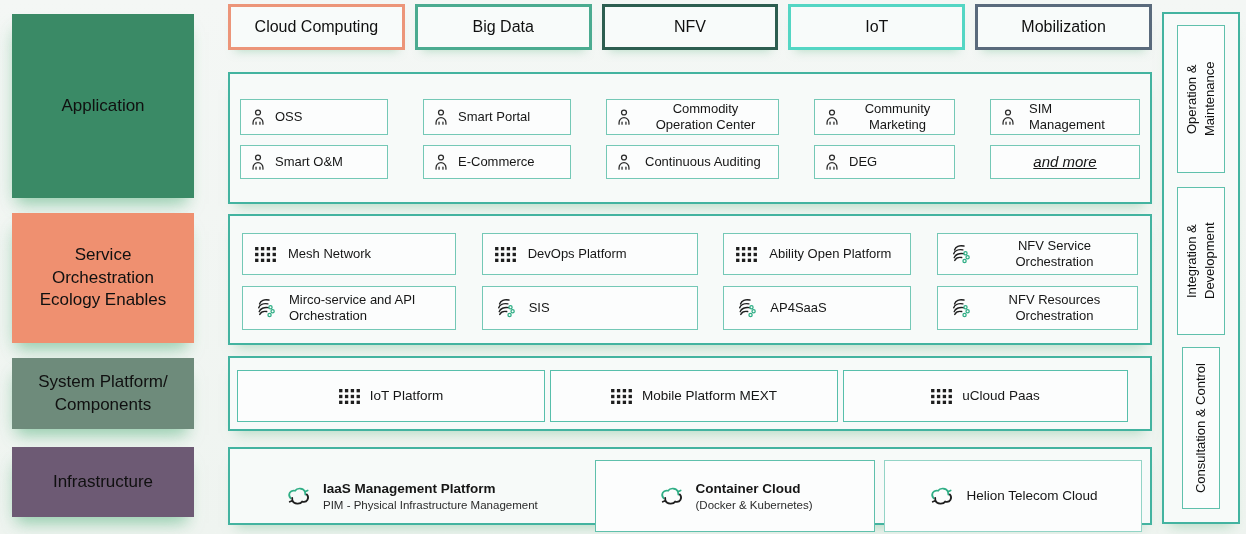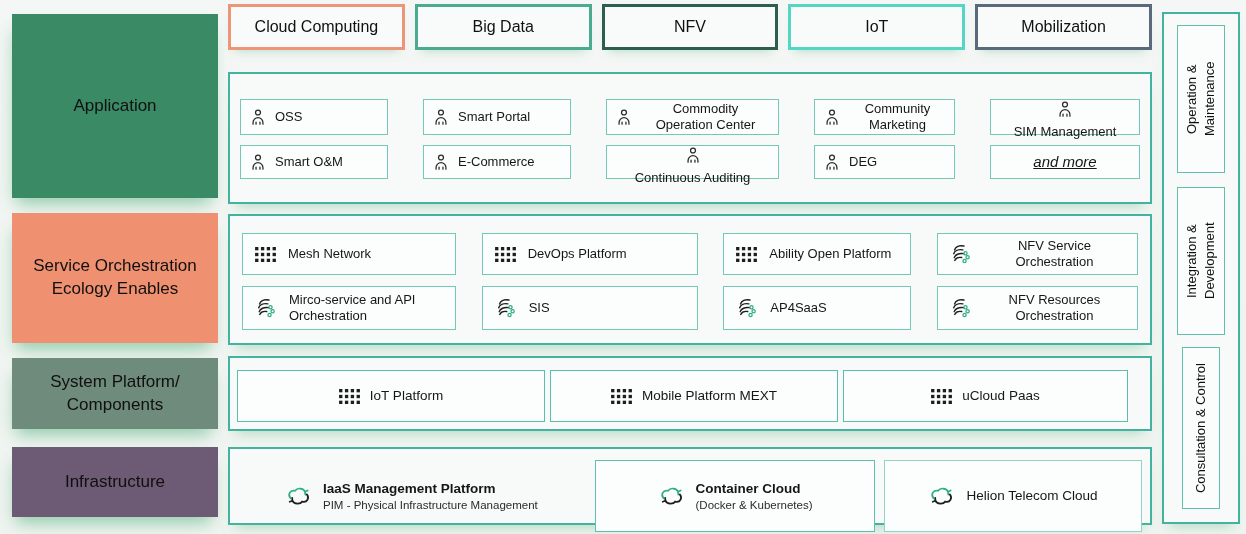--- a/index.html
+++ b/index.html
@@ -8,21 +8,21 @@
     position: relative;
     width: 1246px; height: 534px;
     background: linear-gradient(180deg,#f4f7f5 0%, #eff4f0 100%);
     font-family: "Liberation Sans", sans-serif;
     color: #161616;
     overflow: hidden;
   }
 
   
   .layer-label {
-    position: absolute; left: 12px; width: 206px;
+    position: absolute; left: 12px; width: 182px;
     display: flex; align-items: center; justify-content: center;
     text-align: center; font-size: 17px; line-height: 1.35; color: #101010;
     padding: 0 12px;
     box-shadow: 0 12px 14px -6px rgba(125,195,155,.6), -6px 10px 18px -8px rgba(125,195,155,.45);
   }
   .lbl-app   { top: 14px;  height: 184px; background:#3a8a66; }
   .lbl-svc   { top: 213px; height: 130px; background:#ef9070; }
   .lbl-sys   { top: 358px; height: 71px;  background:#6e8b7b; }
   .lbl-infra { top: 447px; height: 70px;  background:#6d5a74; }
 
@@ -63,21 +63,21 @@
   .ic { flex: none; }
 
   
   .app-row { display:flex; justify-content:space-between; padding:0 10px; margin-top:25px; }
   .app-row + .app-row { margin-top:10px; }
   .app-row .box { height:36px; }
   .app-row.r2 .box { height:34px; }
   .aw1{width:148px}.aw2{width:148px}.aw3{width:173px}.aw4{width:141px}.aw5{width:150px}
   .lbl-c { flex:1; text-align:center; }
   .w-narrow { max-width:110px; margin:16px auto; }
-  .tight { gap:6px;flex-direction:column; }
+  .tight { gap:12px; }
   .and-more { justify-content:center; font-size:15px; font-style:italic; text-decoration:underline; }
 
   
   .svc-row { display:flex; justify-content:space-between; padding:0 12px; margin-top:17px; }
   .svc-row + .svc-row { margin-top:11px;gap:6px; }
   .svc-row .box { padding:0 12px; gap:12px; }
   .svc-row.r1 .box { height:42px; }
   .svc-row.r2 .box { height:44px; }
   .sw1{width:214px}.sw2{width:216px}.sw3{width:188px}.sw4{width:201px}
 

